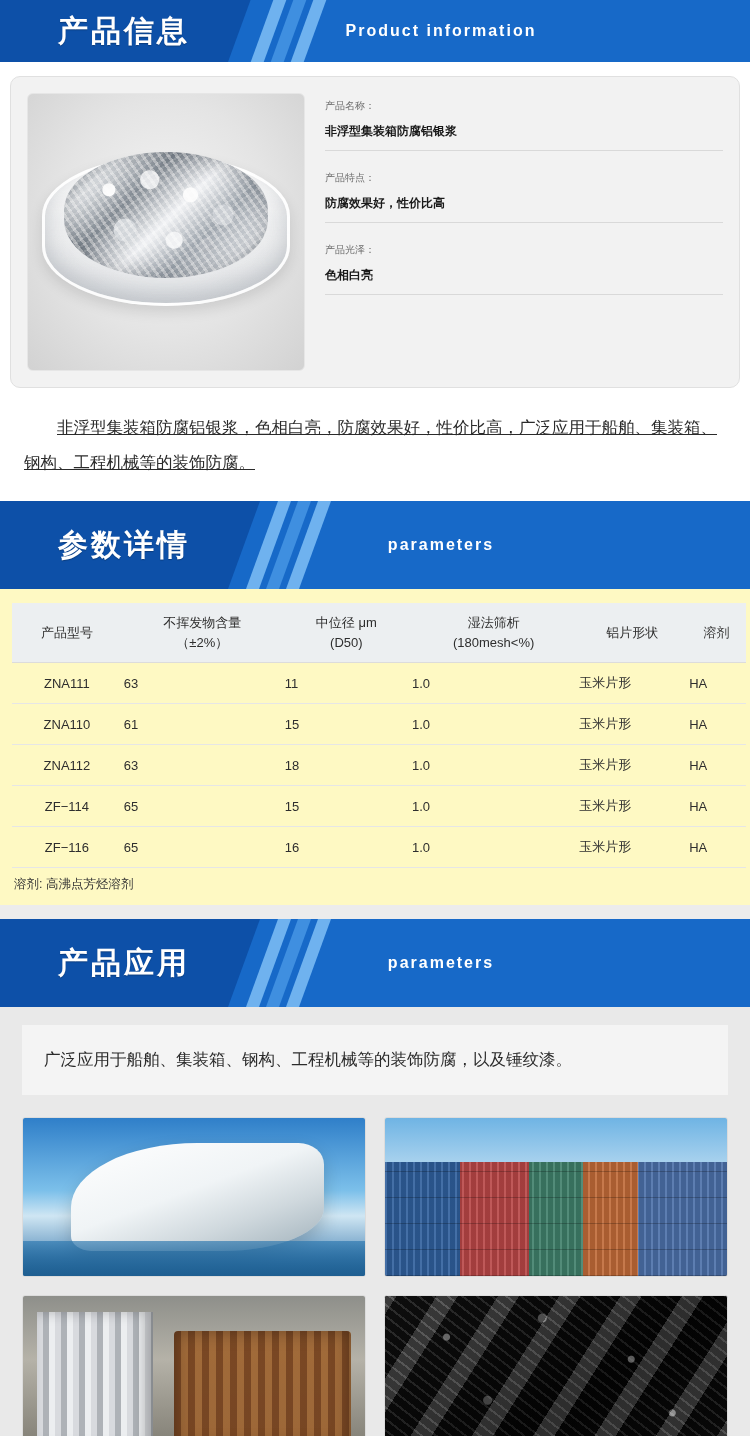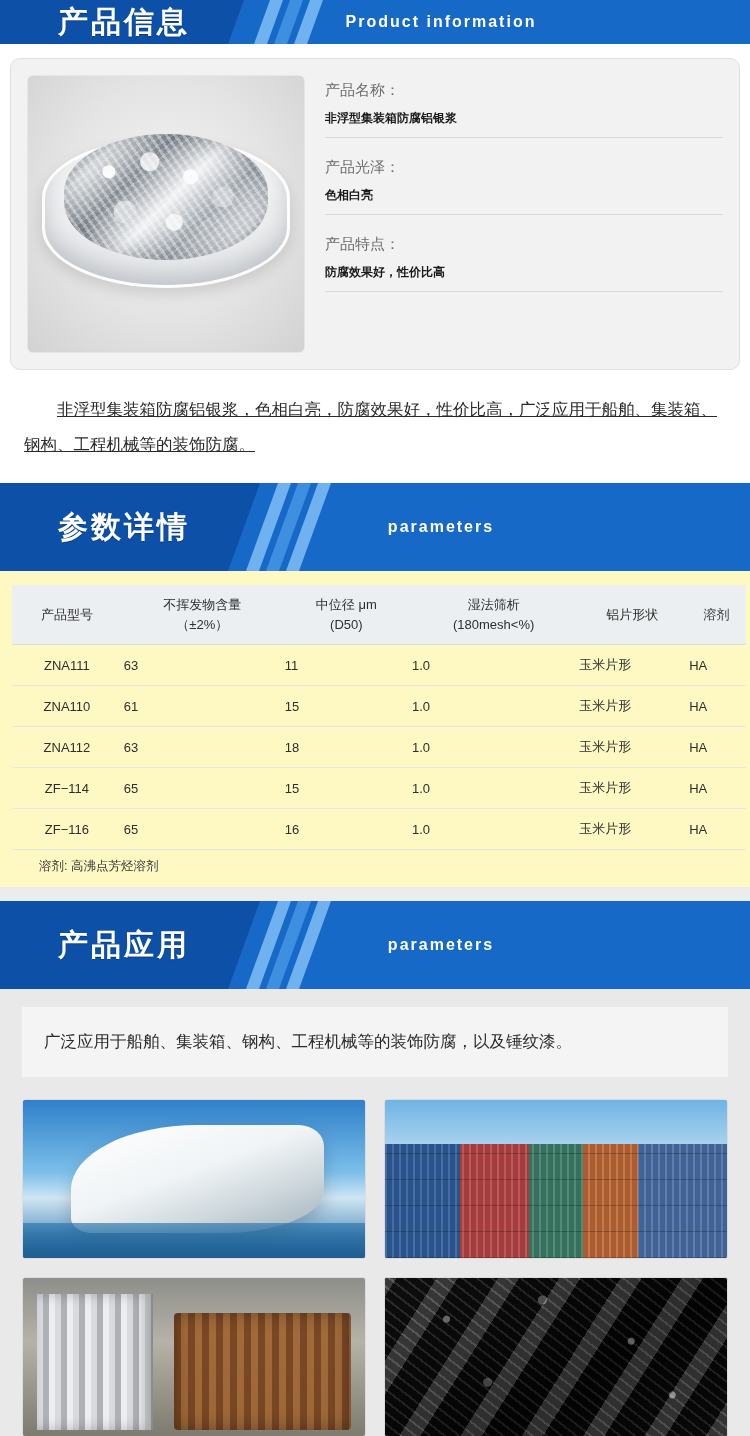--- a/index.html
+++ b/index.html
@@ -11,21 +11,21 @@
   body {
     width: 750px;
     font-family: "Liberation Sans", "DejaVu Sans", sans-serif;
     color: #333;
   }
   .page { width: 750px; position: relative; overflow: hidden; }
 
   
   .banner {
     position: relative;
-    height: 44px;
+    height: 62px;
     background: #1769c8;
     display: flex;
     align-items: center;
     overflow: hidden;
   }
   .banner.tall { height: 88px; }
   .banner-dark {
     position: absolute;
     left: 0; top: 0; bottom: 0;
     width: 268px;
@@ -132,21 +132,21 @@
     opacity: 0.85;
   }
   .spec-list {
     flex: 1 1 auto;
     padding-left: 20px;
     padding-top: 6px;
   }
   .spec-row { margin-bottom: 20px; }
   .spec-row:last-child { margin-bottom: 0; }
   .spec-label {
-    font-size: 15px;
+    font-size: 10px;
     color: #6c6c6c;
     margin-bottom: 10px;
   }
   .spec-value {
     font-size: 12px;
     color: #1a1a1a;
     font-weight: bold;
     padding-bottom: 10px;
     border-bottom: 1px solid #d9d9d9;
   }
@@ -181,21 +181,20 @@
     text-align: left;
     padding: 11px 2px;
     border-bottom: 1px solid #e6e6e6;
     color: #2e2e2e;
   }
   table.params tbody td:first-child { text-align: center; }
   .table-note {
     font-size: 12.5px;
     color: #333;
     padding: 8px 2px 4px 2px;
-    margin-left: 25px;
   }
 
   
   .app-section { background: #e9e9e9; padding: 18px 22px 26px 22px; }
   .app-note {
     background: #f4f4f4;
     padding: 20px 22px;
     font-size: 16.5px;
     color: #2b2b2b;
     line-height: 1.8;
@@ -321,26 +320,26 @@
         <div class="dish"></div>
         <div class="flakes"></div>
       </div>
 
       <div class="spec-list">
         <div class="spec-row">
           <div class="spec-label">产品名称：</div>
           <div class="spec-value">非浮型集装箱防腐铝银浆</div>
         </div>
         <div class="spec-row">
+          <div class="spec-label">产品特点：</div>
+          <div class="spec-value">防腐效果好，性价比高</div>
+        </div>
+        <div class="spec-row">
           <div class="spec-label">产品光泽：</div>
           <div class="spec-value">色相白亮</div>
-        </div>
-        <div class="spec-row">
-          <div class="spec-label">产品特点：</div>
-          <div class="spec-value">防腐效果好，性价比高</div>
         </div>
       </div>
 
     </div>
   </div>
 
   <div class="desc">非浮型集装箱防腐铝银浆，色相白亮，防腐效果好，性价比高，广泛应用于船舶、集装箱、钢构、工程机械等的装饰防腐。</div>
 
   <div class="banner tall">
     <div class="banner-dark"></div>

